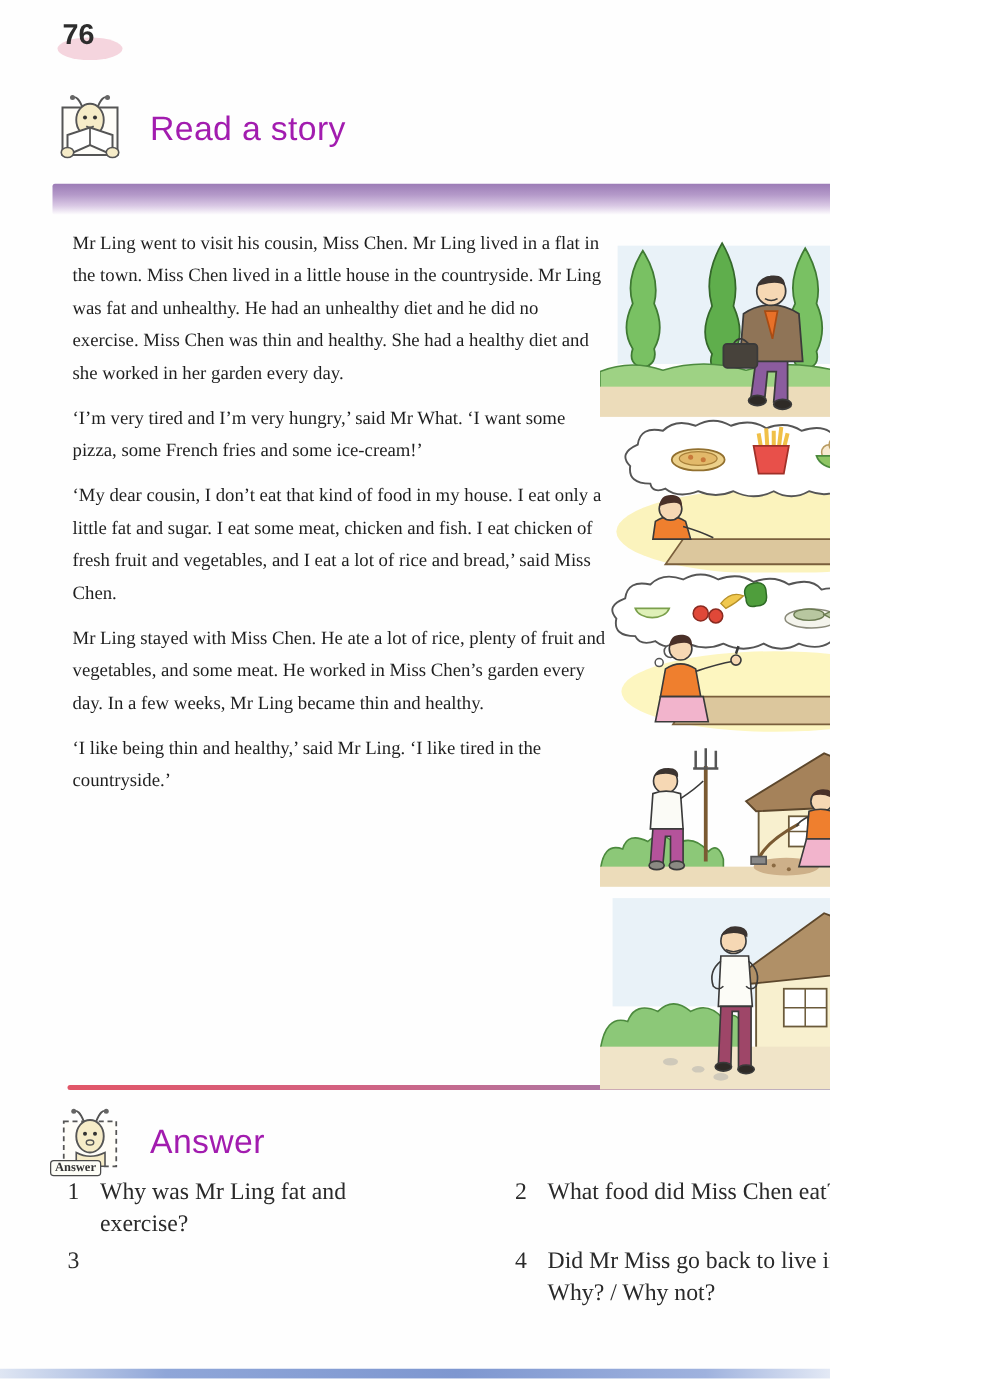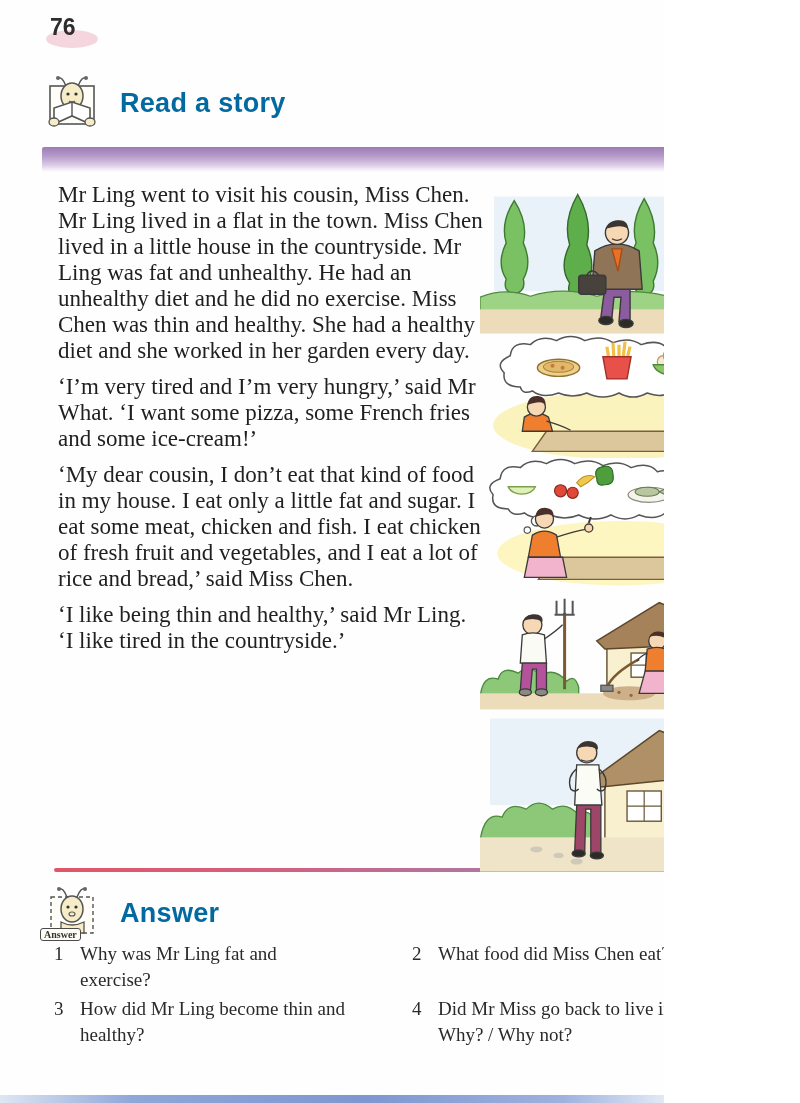--- a/index.html
+++ b/index.html
@@ -9,38 +9,38 @@
   
   .pagenum-wrap{position:absolute;left:50px;top:14px;}
   .pagenum-blob{position:absolute;left:-4px;top:16px;width:52px;height:18px;border-radius:50%;
                 background:#f3ced8;opacity:.85;}
   .pagenum{position:relative;font-family:"Liberation Sans",sans-serif;font-size:23px;
            font-weight:600;color:#2d2d2d;}
 
   
   .sec-head{position:absolute;display:flex;align-items:center;gap:16px;}
   .sec-head h1{margin:0;font-family:"Liberation Sans",sans-serif;font-size:27px;
-               font-weight:700;color:#0369a1;letter-spacing:.3px;}
+               font-weight:400;color:#a21caf;letter-spacing:.3px;}
   .bug-icon{width:58px;height:58px;position:relative;flex:0 0 auto;}
 
   
   .top-bar{position:absolute;left:42px;top:147px;width:724px;height:25px;
            background:linear-gradient(to bottom,#9c7cb6,#b499c9 35%,#d9c8e4 70%,#ffffff 100%);
            border-radius:2px;}
 
   
   .right-border{position:absolute;left:762px;top:166px;width:4px;height:706px;
                 background:#7188c5;border-radius:2px;}
   .bottom-border{position:absolute;left:54px;top:868px;width:712px;height:4px;
                  background:linear-gradient(to right,#e15668,#d4607f 30%,#a87aa8 65%,#7d8cc2 100%);
                  border-radius:2px;}
 
   
   .story-text{position:absolute;left:58px;top:182px;width:428px;
-              font-size:23px;line-height:26px;}
+              font-size:15px;line-height:26px;}
   .story-text p{margin:0 0 10px 0;}
 
   
   .illustrations{position:absolute;left:480px;top:190px;width:280px;display:flex;
                  flex-direction:column;}
   .illustrations svg{display:block;}
 
   
   .questions{position:absolute;left:54px;top:941px;width:716px;display:grid;
              grid-template-columns:358px 1fr;row-gap:3px;
@@ -95,20 +95,21 @@
 
   <div class="top-bar"></div>
 
   <div class="right-border"></div>
   <div class="bottom-border"></div>
 
   <div class="story-text">
     <p>Mr Ling went to visit his cousin, Miss Chen. Mr Ling lived in a flat in the town. Miss Chen lived in a little house in the countryside. Mr Ling was fat and unhealthy. He had an unhealthy diet and he did no exercise. Miss Chen was thin and healthy. She had a healthy diet and she worked in her garden every day.</p>
     <p>‘I’m very tired and I’m very hungry,’ said Mr What. ‘I want some pizza, some French fries and some ice-cream!’</p>
     <p>‘My dear cousin, I don’t eat that kind of food in my house. I eat only a little fat and sugar. I eat some meat, chicken and fish. I eat chicken of fresh fruit and vegetables, and I eat a lot of rice and bread,’ said Miss Chen.</p>
+    <p>Mr Ling stayed with Miss Chen. He ate a lot of rice, plenty of fruit and vegetables, and some meat. He worked in Miss Chen’s garden every day. In a few weeks, Mr Ling became thin and healthy.</p>
     <p>‘I like being thin and healthy,’ said Mr Ling. ‘I like tired in the countryside.’</p>
   </div>
 
   <div class="illustrations">
 
     <svg viewBox="0 0 278 142" width="280" height="144" role="img" aria-label="Fat Mr Ling in a brown suit carrying a briefcase, walking past tall green trees">
       <rect x="14" y="6" width="250" height="94" fill="#e9f2f8"></rect>
       <g stroke-width="1.4">
         <path d="M34 10 Q20 32 26 52 Q16 72 26 88 Q22 100 34 103 Q46 100 43 88 Q52 72 43 52 Q48 32 34 10 Z" fill="#79c163" stroke="#3f7a33"></path>
         <path d="M97 4 Q82 30 89 54 Q78 76 89 92 Q85 104 97 106 Q110 104 106 92 Q116 76 106 54 Q112 30 97 4 Z" fill="#5fae4c" stroke="#35682b"></path>
@@ -309,21 +310,20 @@
     <div class="q left">
       <span class="num">1</span>
       <span class="txt">Why was Mr Ling fat and exercise?</span>
     </div>
     <div class="q right">
       <span class="num">2</span>
       <span class="txt">What food did Miss Chen eat?</span>
     </div>
     <div class="q left">
       <span class="num">3</span>
-      <span class="txt">How did Mr Ling become thin and healthy?</span>
     </div>
     <div class="q right">
       <span class="num">4</span>
       <span class="txt">Did Mr Miss go back to live in the town? Why? / Why not?</span>
     </div>
   </div>
 
   <div class="bottom-bar"></div>
 </div>
 

